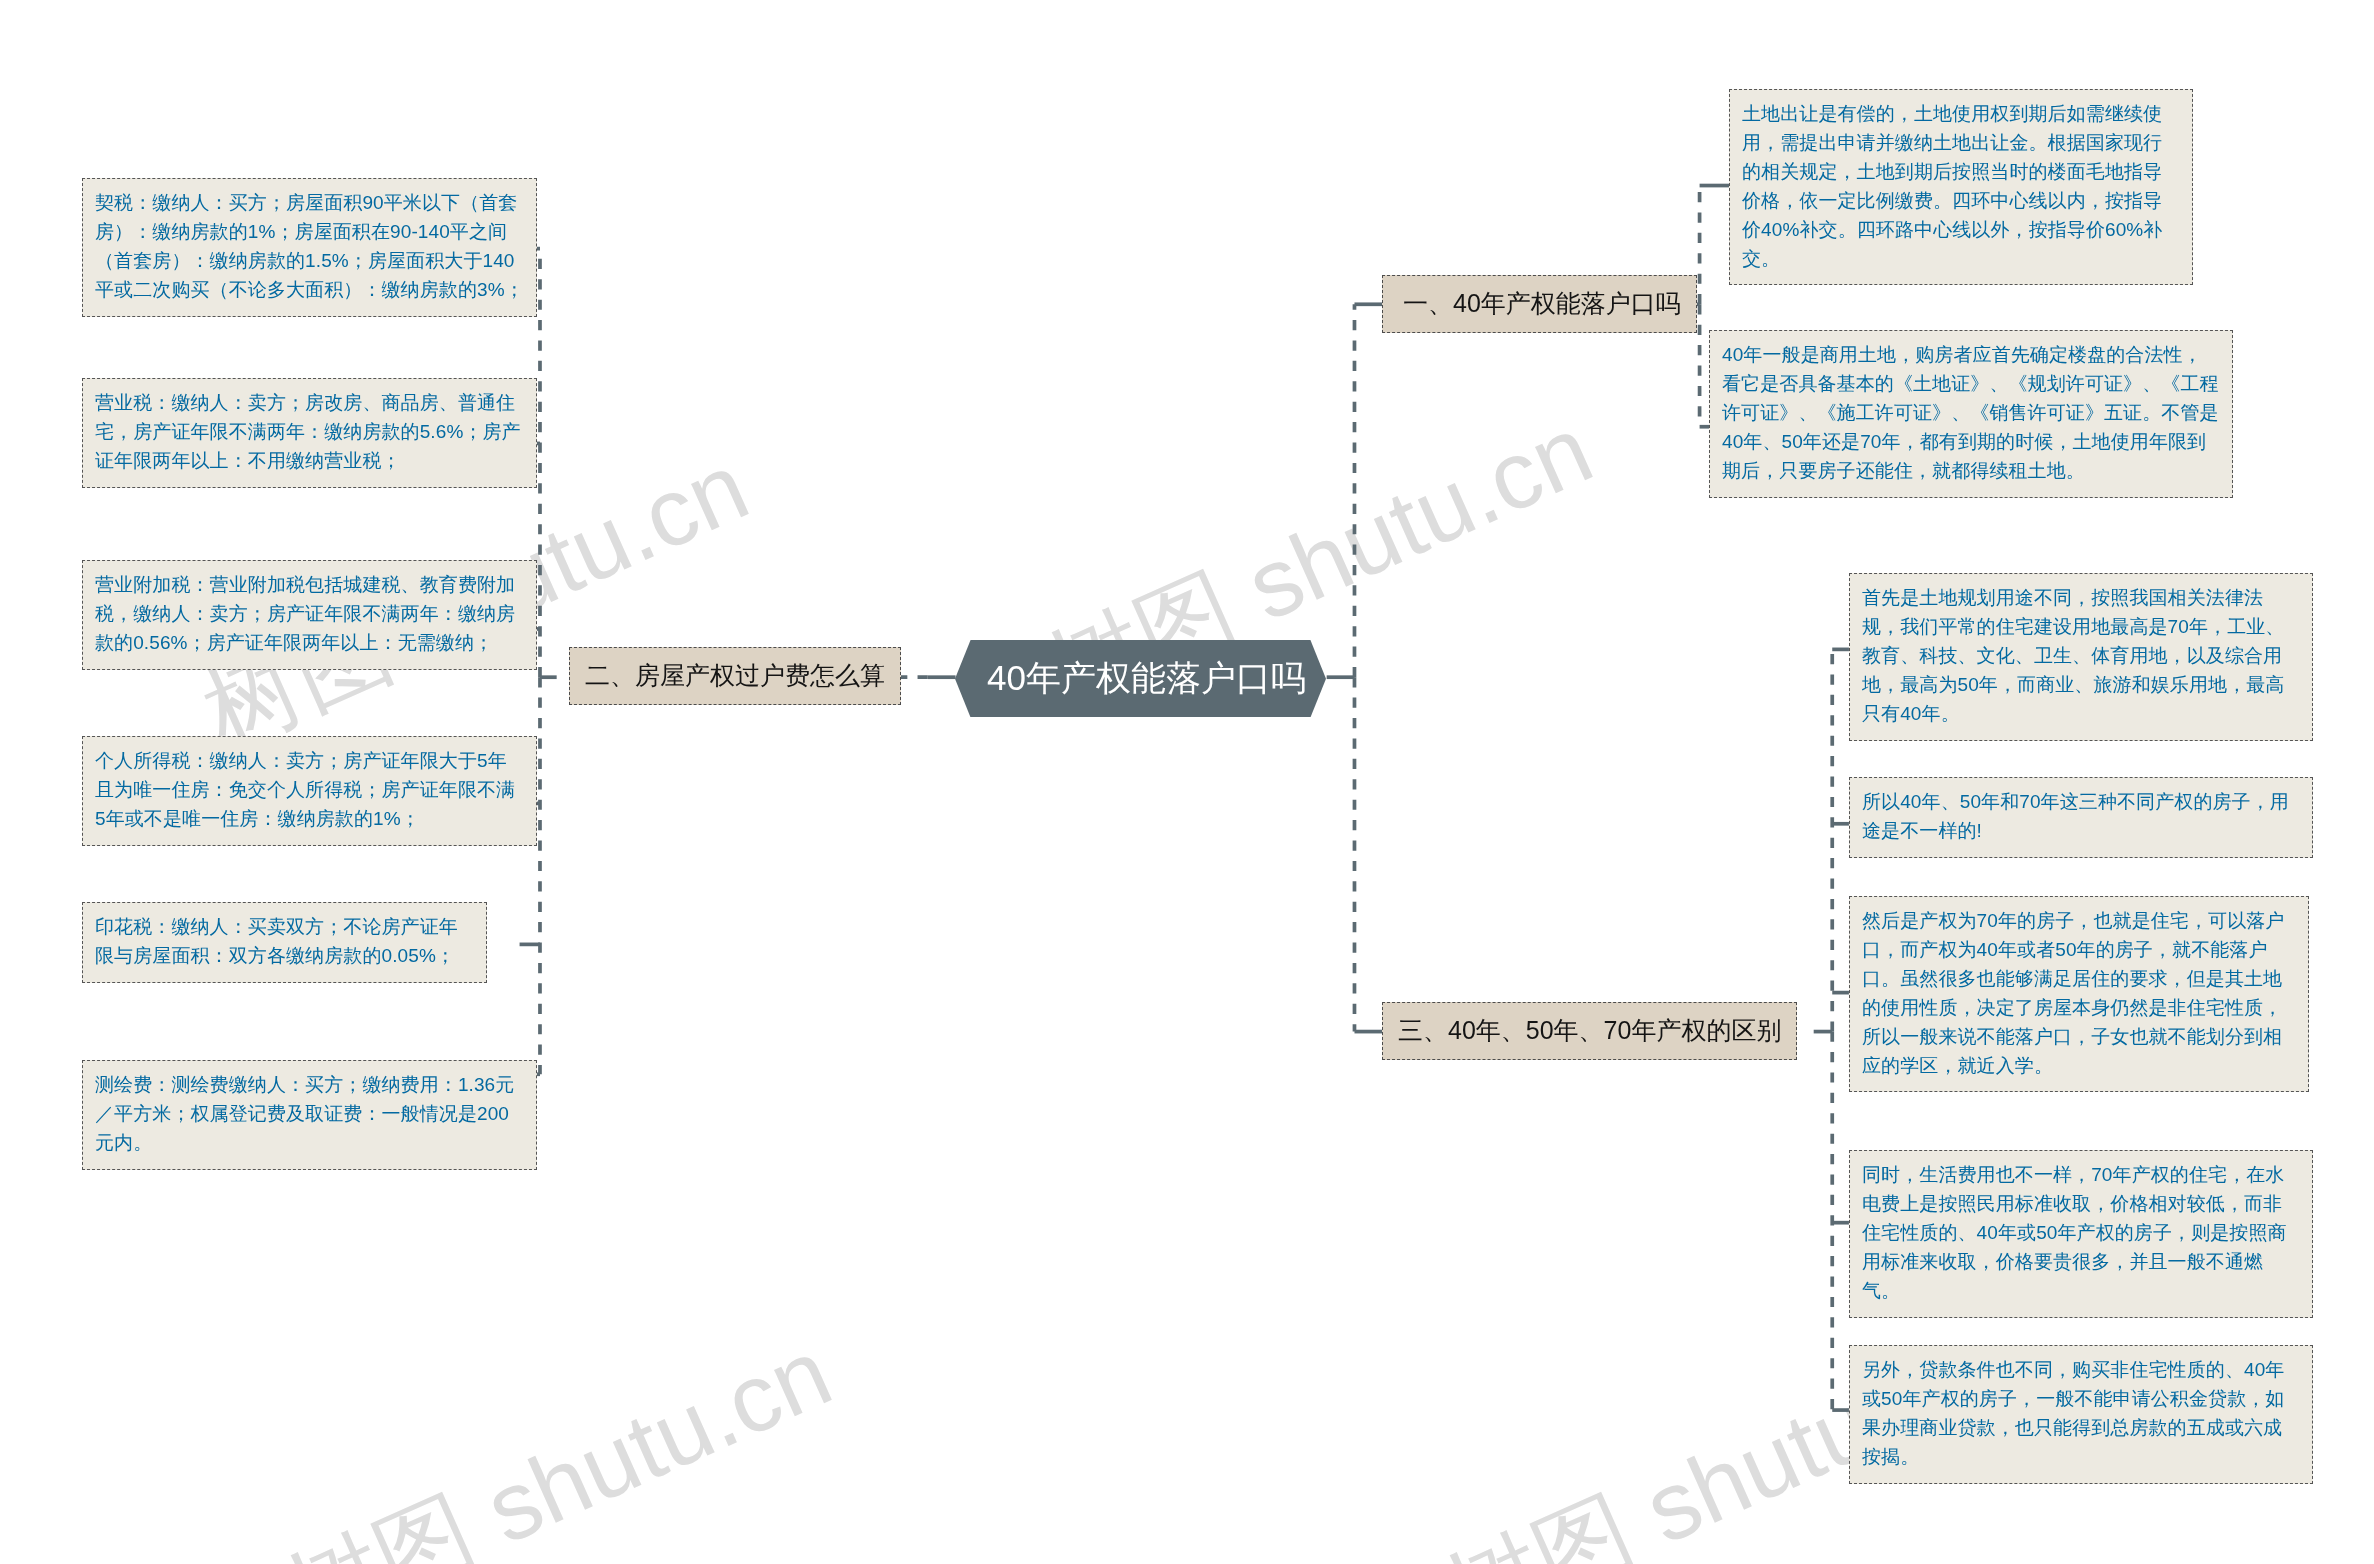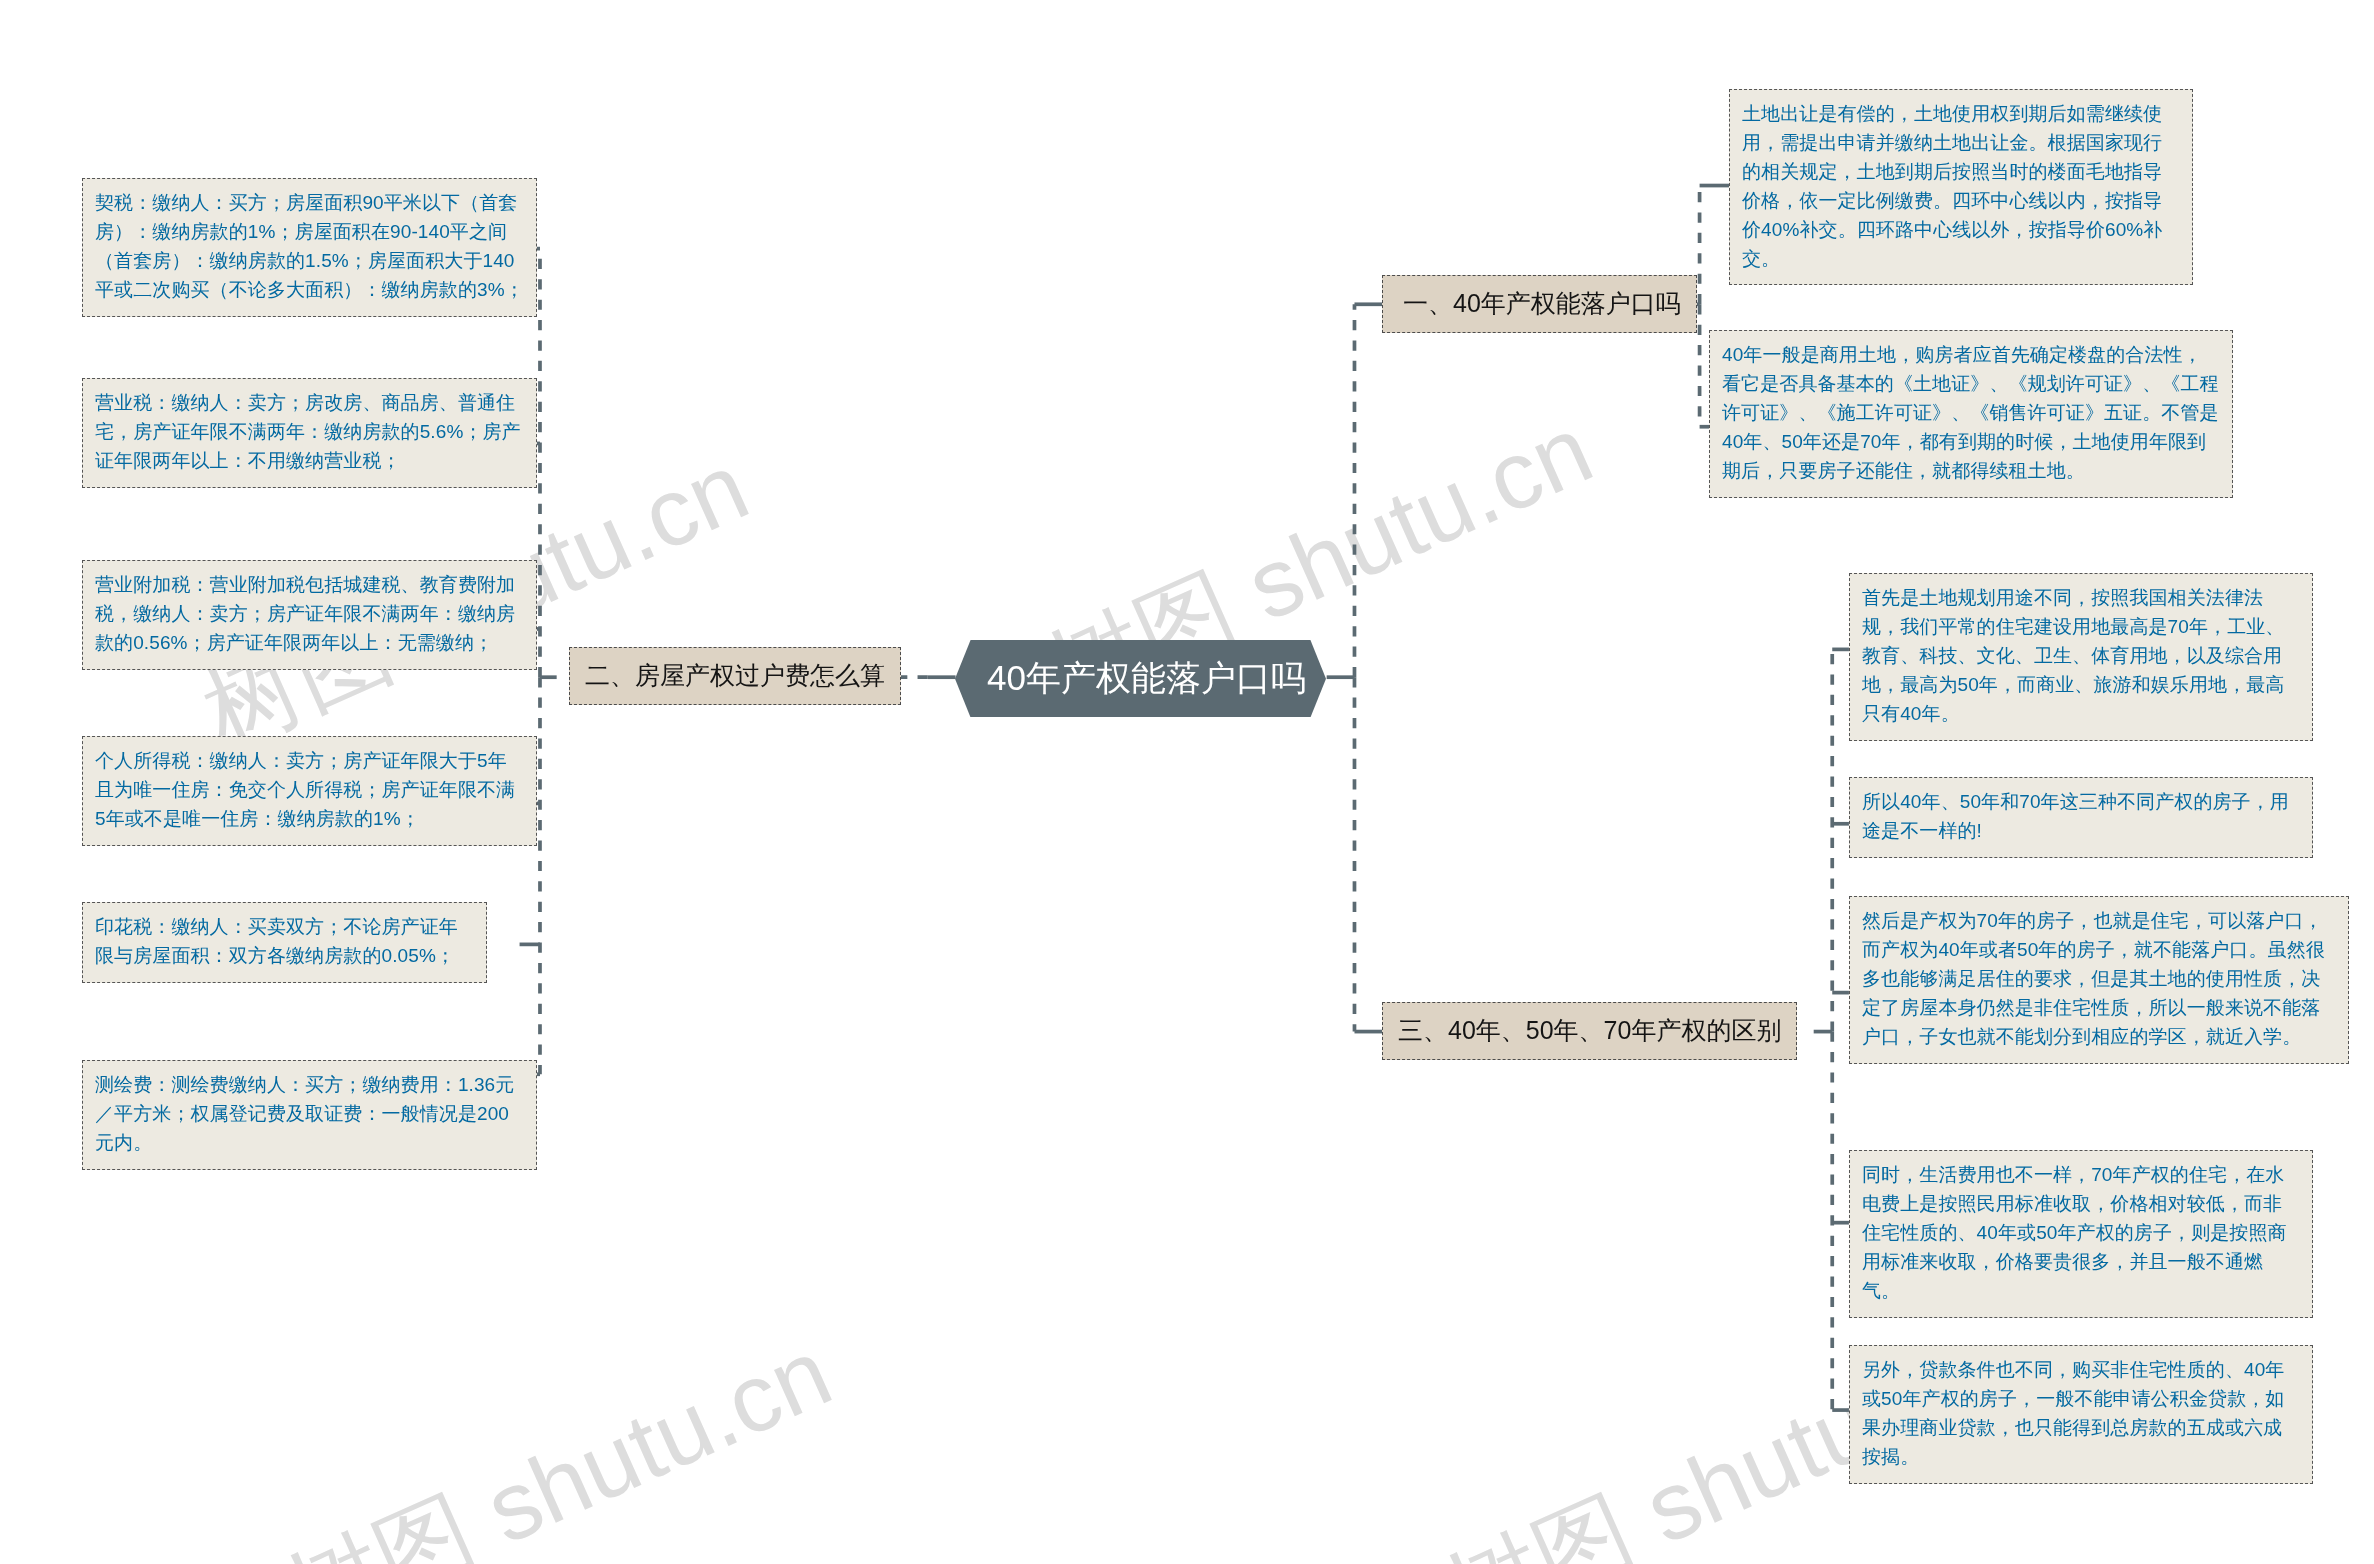--- a/index.html
+++ b/index.html
@@ -149,21 +149,21 @@
   </div>
 
   <div class="node leaf" style="left:1849px; top:573px; width:464px;">
     <span>首先是土地规划用途不同，按照我国相关法律法规，我们平常的住宅建设用地最高是70年，工业、教育、科技、文化、卫生、体育用地，以及综合用地，最高为50年，而商业、旅游和娱乐用地，最高只有40年。</span>
   </div>
 
   <div class="node leaf" style="left:1849px; top:777px; width:464px;">
     <span>所以40年、50年和70年这三种不同产权的房子，用途是不一样的!</span>
   </div>
 
-  <div class="node leaf" style="left:1849px; top:896px; width:500px;">
+  <div class="node leaf" style="left:1849px; top:896px; width:460px;">
     <span>然后是产权为70年的房子，也就是住宅，可以落户口，而产权为40年或者50年的房子，就不能落户口。虽然很多也能够满足居住的要求，但是其土地的使用性质，决定了房屋本身仍然是非住宅性质，所以一般来说不能落户口，子女也就不能划分到相应的学区，就近入学。</span>
   </div>
 
   <div class="node leaf" style="left:1849px; top:1150px; width:464px;">
     <span>同时，生活费用也不一样，70年产权的住宅，在水电费上是按照民用标准收取，价格相对较低，而非住宅性质的、40年或50年产权的房子，则是按照商用标准来收取，价格要贵很多，并且一般不通燃气。</span>
   </div>
 
   <div class="node leaf" style="left:1849px; top:1345px; width:464px;">
     <span>另外，贷款条件也不同，购买非住宅性质的、40年或50年产权的房子，一般不能申请公积金贷款，如果办理商业贷款，也只能得到总房款的五成或六成按揭。</span>
   </div>

